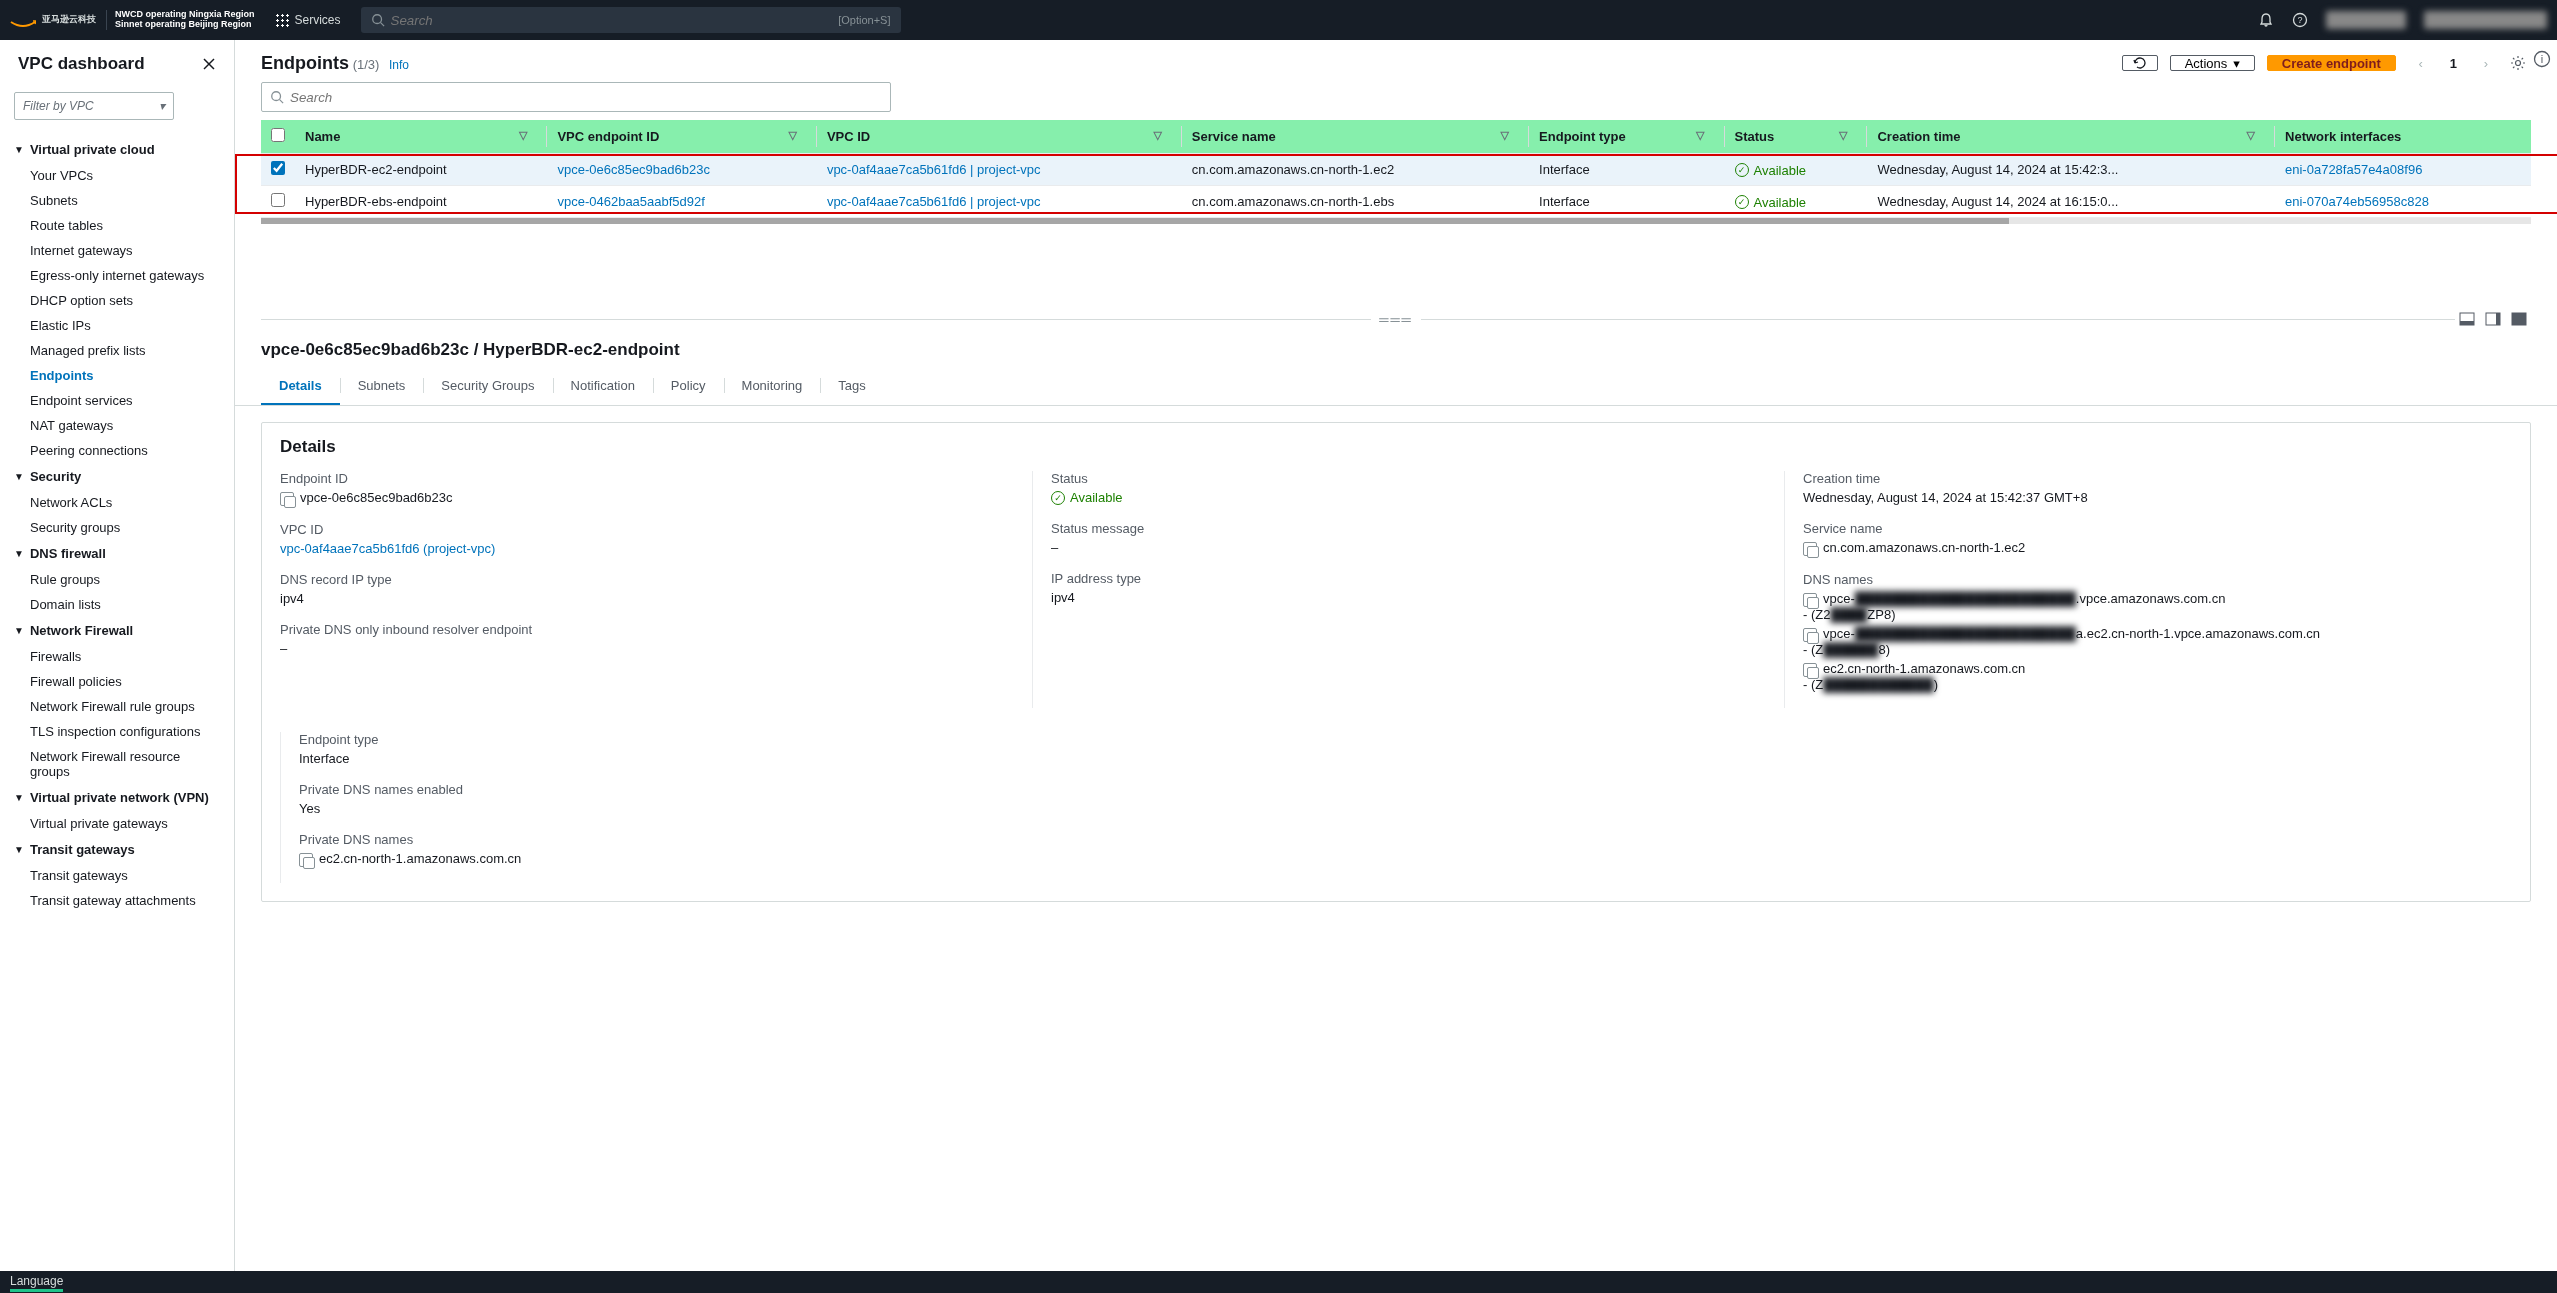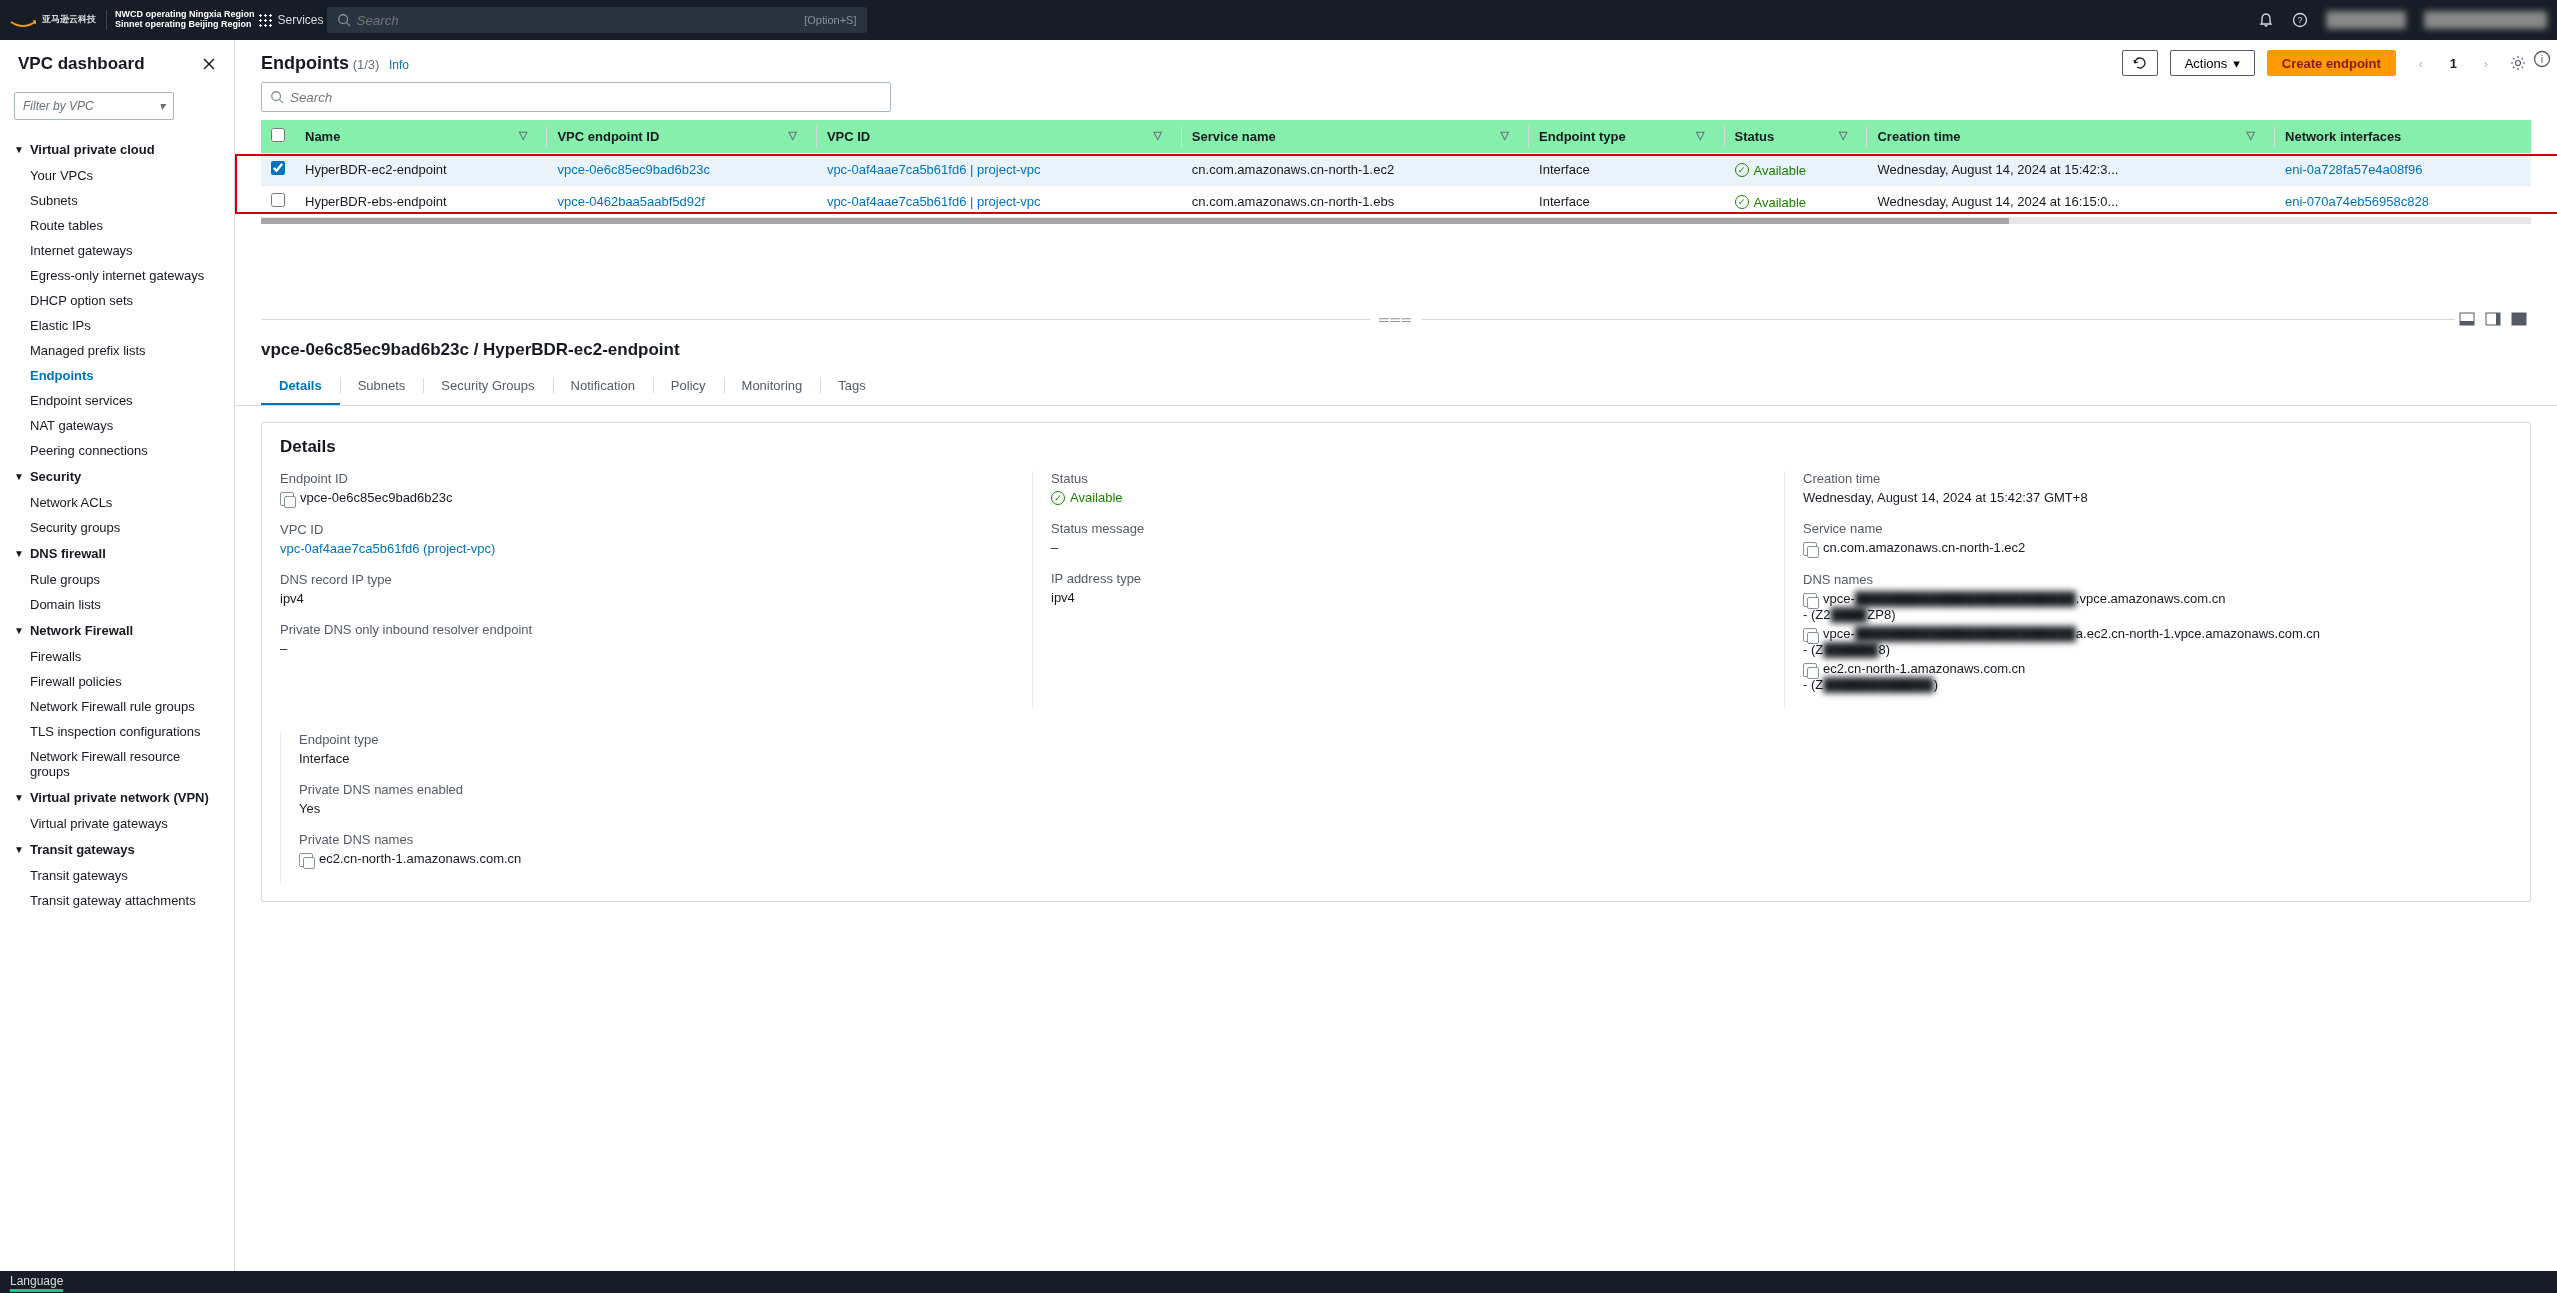--- a/index.html
+++ b/index.html
@@ -6,21 +6,21 @@
 body { font-size: 13px; color: #16191f; background: #fff; overflow: hidden; }
 a { color: #0073bb; text-decoration: none; cursor: pointer; }
 
 
 .topnav { height: 40px; background: #161d26; color: #d5dbdb; display: flex; align-items: center; padding: 0 10px; font-size: 12px; }
 .topnav .logo { display: flex; align-items: center; gap: 6px; margin-right: 10px; }
 .topnav .brand-text { font-size: 9px; line-height: 1.1; }
 .topnav .brand-text .cn { font-weight: bold; }
 .topnav .region-text { font-size: 9px; line-height: 1.1; border-left: 1px solid #3a4450; padding-left: 8px; }
 .topnav .region-text b { color: #fff; }
-.topnav .services-btn { display: flex; align-items: center; gap: 6px; margin: 0 3px; cursor: pointer; }
+.topnav .services-btn { display: flex; align-items: center; gap: 6px; margin: 0 20px; cursor: pointer; }
 .topnav .grid-icon { display: inline-block; width: 14px; height: 14px; background:
   radial-gradient(circle, #fff 1px, transparent 1.2px) 0 0/5px 5px; }
 .topnav .search { flex: 0 0 540px; height: 26px; background: #2a3440; border-radius: 3px; display: flex; align-items: center; padding: 0 10px; }
 .topnav .search input { flex: 1; background: transparent; border: none; color: #d5dbdb; font-style: italic; outline: none; }
 .topnav .search .hint { color: #879196; font-size: 11px; }
 .topnav .spacer { flex: 1; }
 .topnav .right { display: flex; align-items: center; gap: 18px; }
 .topnav .icon { width: 16px; height: 16px; display: inline-flex; align-items: center; justify-content: center; }
 .topnav .blur { filter: blur(3px); background: #888; color: transparent; border-radius: 2px; padding: 2px 6px; }
 
@@ -40,21 +40,21 @@
 
 
 .main { flex: 1; display: flex; flex-direction: column; position: relative; min-width: 0; }
 .info-icon-col { position: absolute; right: 6px; top: 10px; color: #545b64; cursor: pointer; }
 
 .page-head { display: flex; align-items: center; justify-content: space-between; padding: 10px 26px 6px 26px; }
 .page-head h2 { font-size: 18px; font-weight: 700; display: inline; }
 .page-head .count { color: #687078; font-weight: 400; }
 .page-head .info-link { color: #0073bb; font-size: 12px; margin-left: 6px; }
 .page-head .actions { display: flex; align-items: center; gap: 12px; }
-.btn { height: 26px; border: 1px solid #545b64; background: #fff; border-radius: 2px; padding: 0 14px; display: inline-flex; align-items: center; gap: 6px; font-size: 13px; cursor: pointer; justify-content: flex-end; }
+.btn { height: 16px; border: 1px solid #545b64; background: #fff; border-radius: 2px; padding: 0 14px; display: inline-flex; align-items: center; gap: 6px; font-size: 13px; cursor: pointer; justify-content: flex-end; }
 .btn.primary { background: #ff9900; border-color: #ff9900; color: #7f1d1d; font-weight: 700; }
 .btn.icon-only { padding: 0 9px; }
 .pager { display: flex; align-items: center; gap: 6px; color: #545b64; }
 .pager .num { font-weight: 700; color: #16191f; padding: 0 10px; }
 .pager .chev, .pager .gear { width: 26px; height: 26px; display: inline-flex; align-items: center; justify-content: center; cursor: pointer; border-radius: 2px; }
 .pager .chev.disabled { color: #aab7b8; cursor: default; }
 
 .table-search { padding: 0 26px 8px; }
 .table-search .box { width: 630px; max-width: 100%; height: 30px; border: 1px solid #aab7b8; border-radius: 2px; display: flex; align-items: center; padding: 0 8px; }
 .table-search .box input { flex: 1; border: none; outline: none; font-style: italic; color: #687078; }

